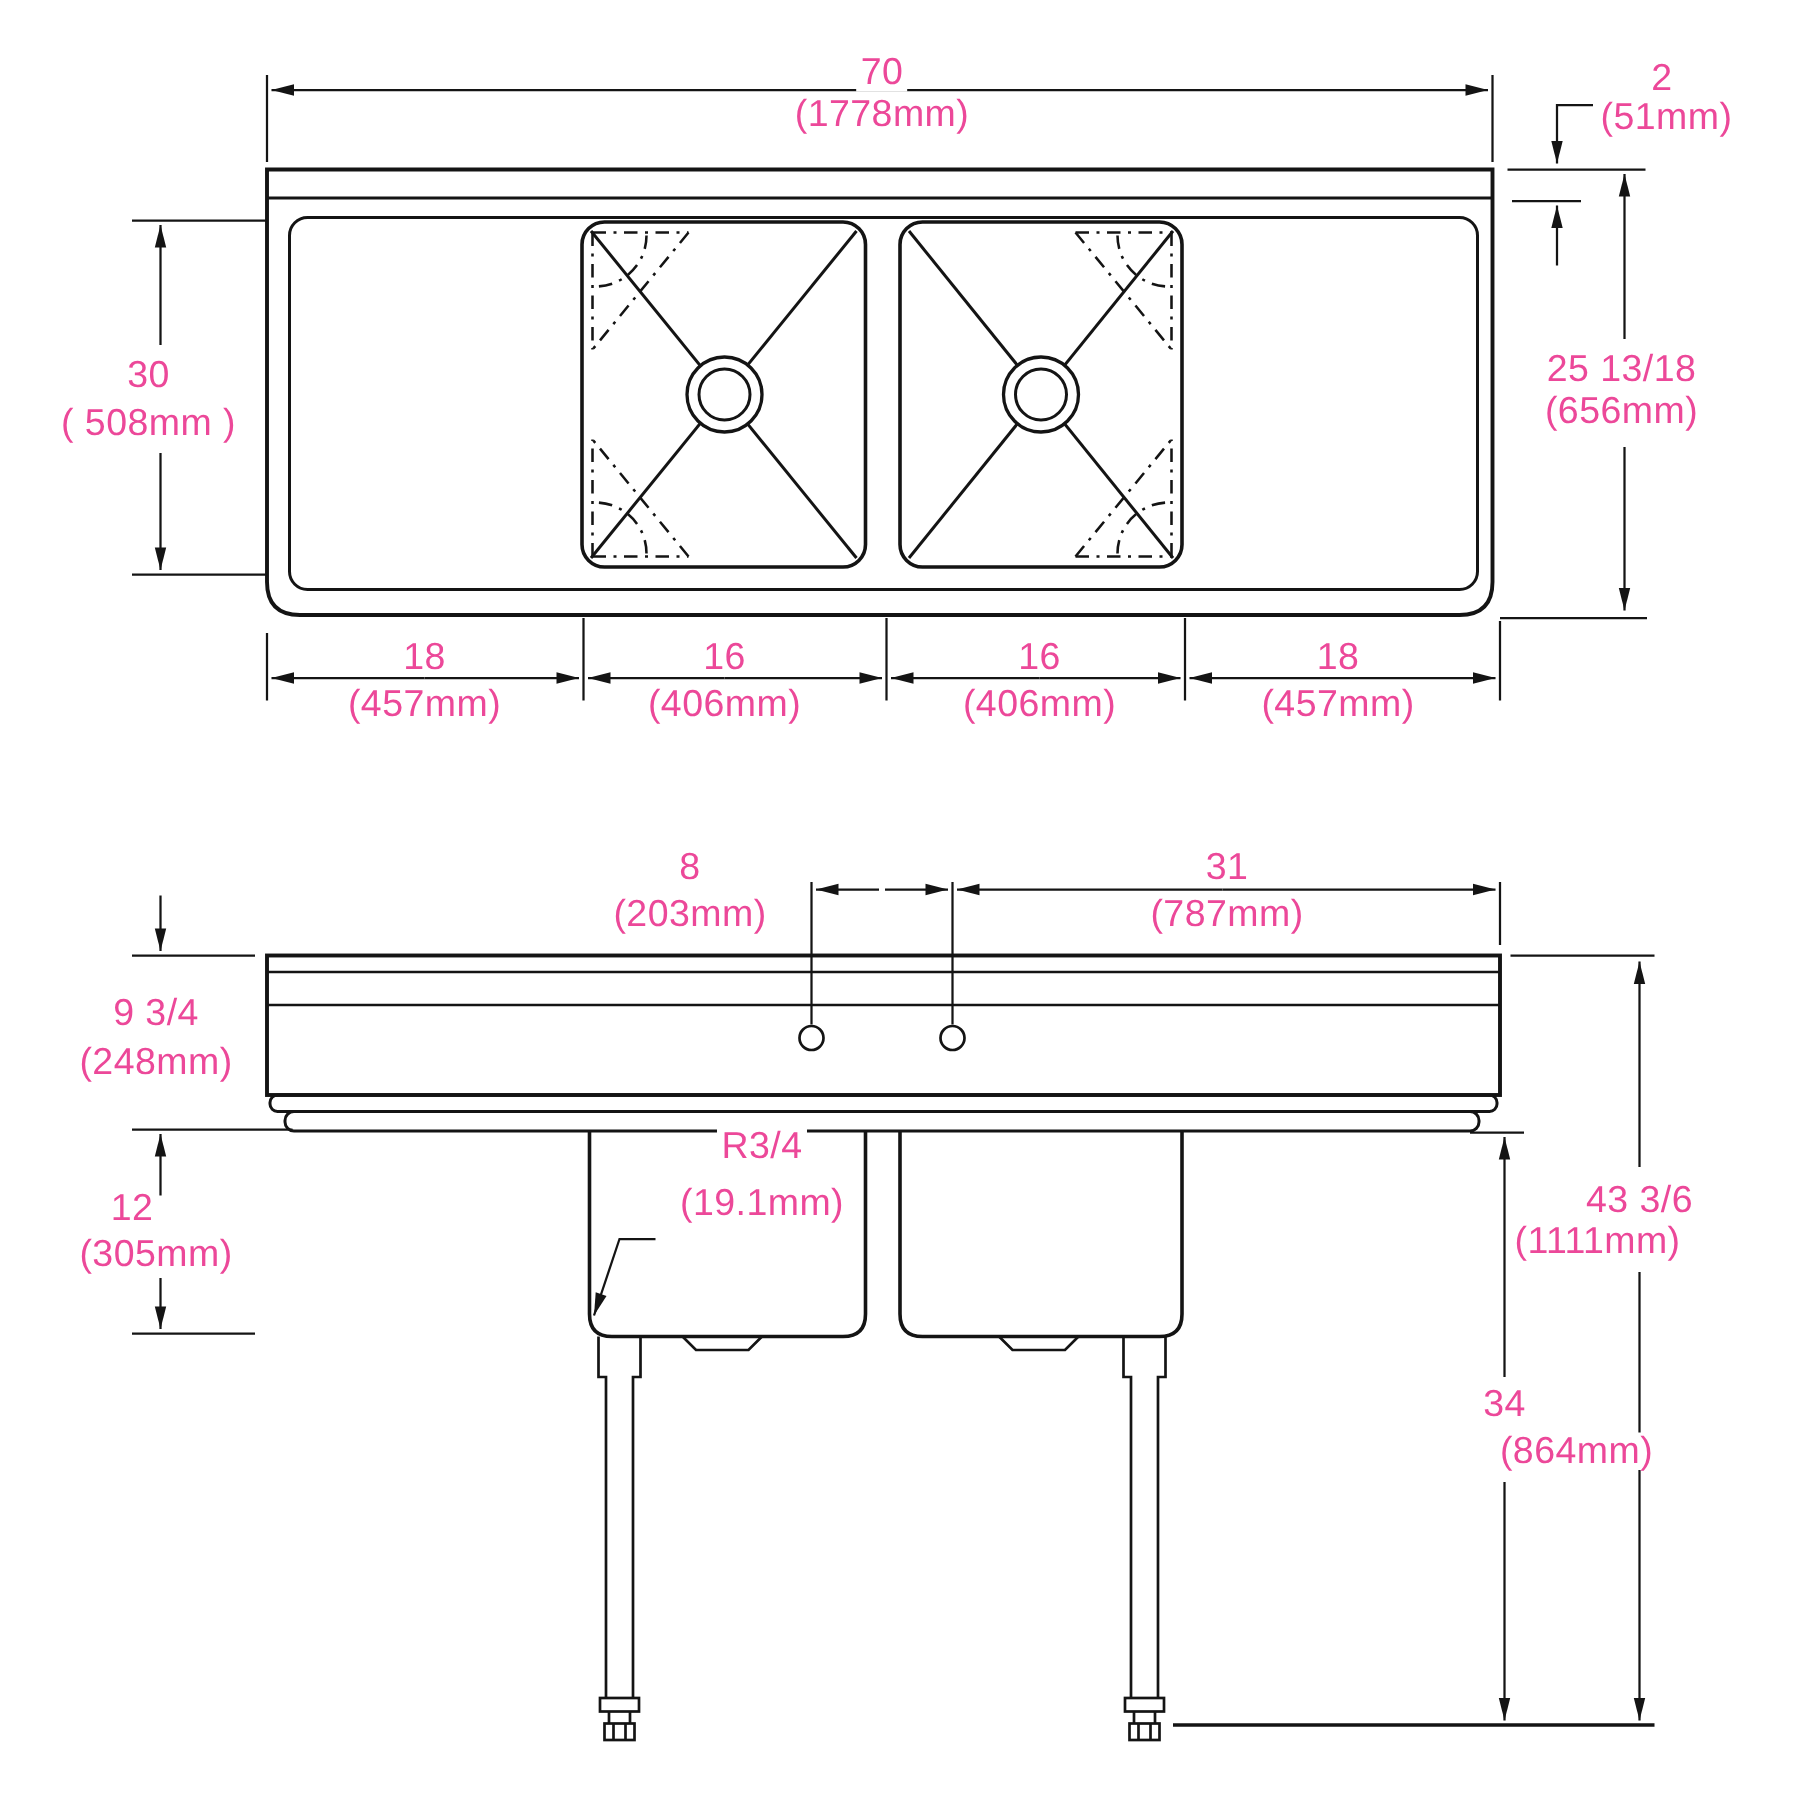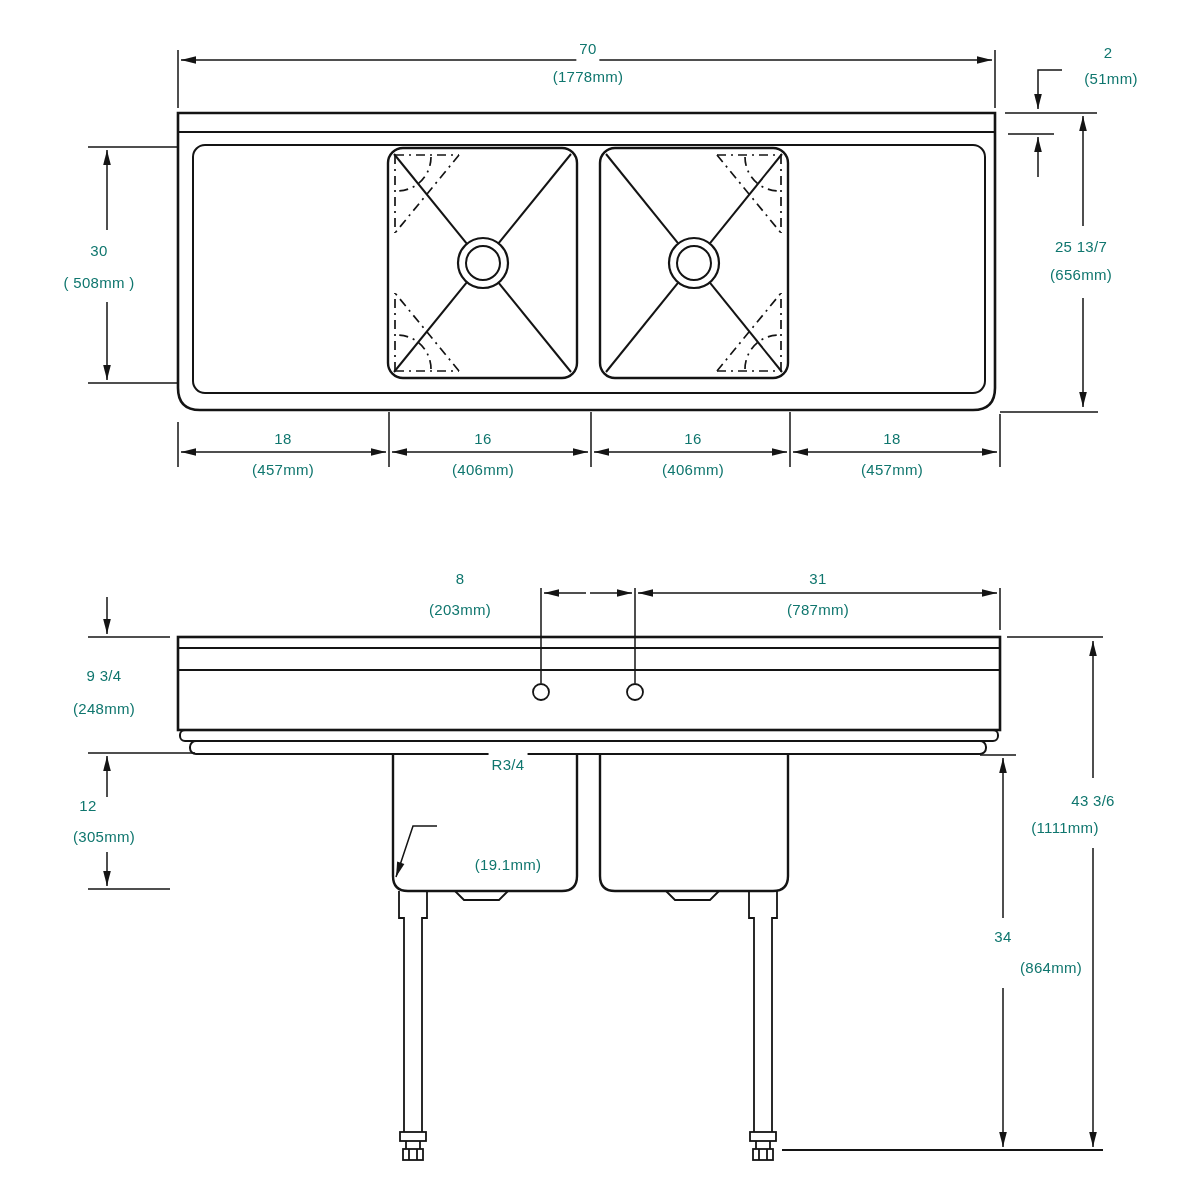--- a/index.html
+++ b/index.html
@@ -1,20 +1,20 @@
 <!DOCTYPE html>
 <html><head>
 <meta charset="utf-8">
 <style>
   html,body{margin:0;padding:0;background:#fff;}
   .canvas{position:relative;width:1200px;height:1200px;background:#fff;overflow:hidden;
           font-family:"Liberation Sans",sans-serif;}
   .canvas svg{position:absolute;left:0;top:0;}
-  .lbl{position:absolute;transform:translateX(-50%);font-size:15px;line-height:25px;
-       color:#0f766e;background:#fff;padding:0 3px;white-space:nowrap;text-align:center;
+  .lbl{position:absolute;transform:translateX(-50%);font-size:25px;line-height:25px;
+       color:#ec4899;background:#fff;padding:0 3px;white-space:nowrap;text-align:center;
        letter-spacing:.3px;}
 </style>
 </head>
 <body>
 
 <div class="canvas">
 
 <svg width="1200" height="1200" viewBox="0 0 1200 1200">
   <defs>
     <marker id="arw" markerUnits="userSpaceOnUse" markerWidth="18" markerHeight="12" refX="16" refY="6" orient="auto">
@@ -159,39 +159,39 @@
     </g>
   </g>
 </svg>
 
 <div class="lbl" style="left:588px;top:36px">70</div>
 <div class="lbl" style="left:588px;top:64px">(1778mm)</div>
 <div class="lbl" style="left:1108px;top:40px">2</div>
 <div class="lbl" style="left:1111px;top:66px">(51mm)</div>
 <div class="lbl" style="left:99px;top:238px">30</div>
 <div class="lbl" style="left:99px;top:270px">( 508mm )</div>
-<div class="lbl" style="left:1081px;top:234px">25 13/7</div>
+<div class="lbl" style="left:1081px;top:234px">25 13/18</div>
 <div class="lbl" style="left:1081px;top:262px">(656mm)</div>
 <div class="lbl" style="left:283px;top:426px">18</div>
 <div class="lbl" style="left:283px;top:457px">(457mm)</div>
 <div class="lbl" style="left:483px;top:426px">16</div>
 <div class="lbl" style="left:483px;top:457px">(406mm)</div>
 <div class="lbl" style="left:693px;top:426px">16</div>
 <div class="lbl" style="left:693px;top:457px">(406mm)</div>
 <div class="lbl" style="left:892px;top:426px">18</div>
 <div class="lbl" style="left:892px;top:457px">(457mm)</div>
 
 <div class="lbl" style="left:460px;top:566px">8</div>
 <div class="lbl" style="left:460px;top:597px">(203mm)</div>
 <div class="lbl" style="left:818px;top:566px">31</div>
 <div class="lbl" style="left:818px;top:597px">(787mm)</div>
 <div class="lbl" style="left:104px;top:663px">9 3/4</div>
 <div class="lbl" style="left:104px;top:696px">(248mm)</div>
 <div class="lbl" style="left:88px;top:793px">12</div>
 <div class="lbl" style="left:104px;top:824px">(305mm)</div>
 <div class="lbl" style="left:508px;top:752px">R3/4</div>
-<div class="lbl" style="left:508px;top:852px">(19.1mm)</div>
+<div class="lbl" style="left:508px;top:790px">(19.1mm)</div>
 <div class="lbl" style="left:1093px;top:788px">43 3/6</div>
 <div class="lbl" style="left:1065px;top:815px">(1111mm)</div>
 <div class="lbl" style="left:1003px;top:924px">34</div>
 <div class="lbl" style="left:1051px;top:955px">(864mm)</div>
 
 </div>
 
 </body></html>

